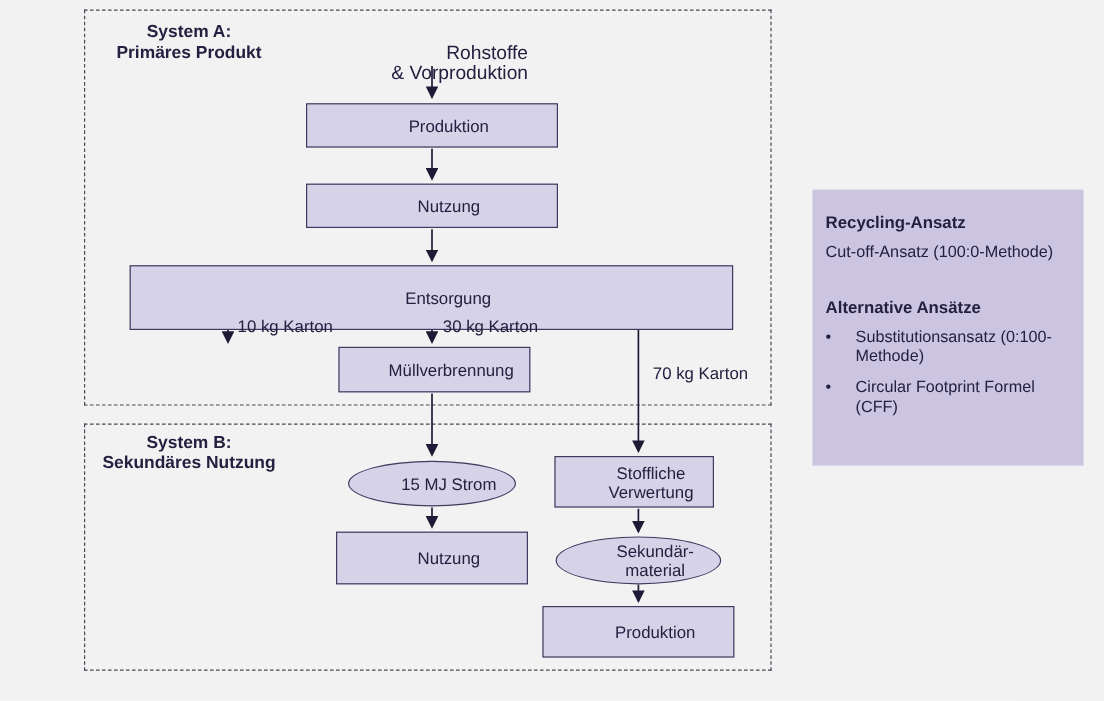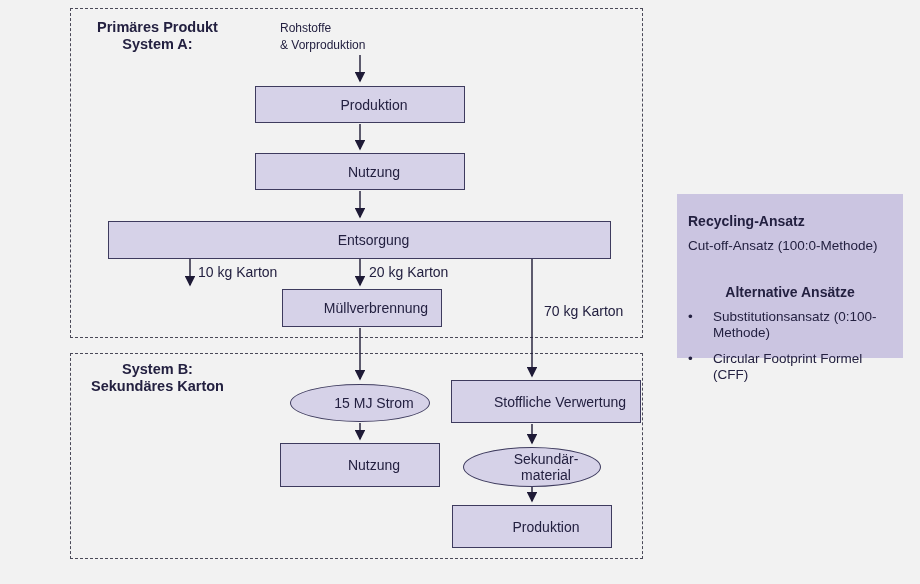--- a/index.html
+++ b/index.html
@@ -24,31 +24,31 @@
     display:flex; flex-direction:column; align-items:center; justify-content:center;
     font-size:14px; text-align:center; line-height:16px;padding-left:28px;
   }
   .ellipse { border-radius:50%; }
   .sys-title {
     position:absolute; z-index:3; font-weight:bold; font-size:14.5px;
     text-align:center; line-height:17px;
   }
   .sys-title span, .centered-label span { display:block; }
   .centered-label {
-    position:absolute; z-index:3; font-size:12px; text-align:left; line-height:17px;
+    position:absolute; z-index:3; font-size:16px; text-align:right; line-height:17px;margin-top:16px;
   }
   .flow-label { position:absolute; z-index:3; font-size:14px; line-height:18px; white-space:nowrap; }
   .panel {
-    position:absolute; left:677px; top:158px; width:226px; height:164px;
+    position:absolute; left:677px; top:158px; width:226px; height:230px;
     background:var(--panel_fill,#cdc7e3); box-sizing:border-box;
-    padding:19px 11px 3px 11px; z-index:3;margin-top:36px;
+    padding:19px 11px 3px 11px; z-index:3;
   }
   .panel .p-heading { font-weight:bold; font-size:14px; line-height:17px; margin:0; }
   .panel .p-body { font-size:13.5px; line-height:16px; margin:8px 0 0 0; white-space:nowrap; }
-  .panel .p-heading2 { margin-top:30px;text-align:center; }
+  .panel .p-heading2 { margin-top:30px; }
   .panel .bullet-list { margin-top:8px; }
   .bullet-item { display:flex; margin-top:10px; }
   .bullet-item:first-child { margin-top:0; }
   .bullet-dot { width:25px; flex:0 0 25px; font-size:13.5px; line-height:16px; }
   .bullet-text { width:185px; font-size:13.5px; line-height:16px; }
 </style>
 </head>
 <body>
 
 <div class="stage">
@@ -68,44 +68,44 @@
     <line x1="190" y1="259" x2="190" y2="285" marker-end="url(#ah)"></line>
     <line x1="360" y1="259" x2="360" y2="285" marker-end="url(#ah)"></line>
     <line x1="532" y1="259" x2="532" y2="376" marker-end="url(#ah)"></line>
     <line x1="360" y1="328" x2="360" y2="379" marker-end="url(#ah)"></line>
     <line x1="360" y1="423" x2="360" y2="439" marker-end="url(#ah)"></line>
     <line x1="532" y1="424" x2="532" y2="443" marker-end="url(#ah)"></line>
     <line x1="532" y1="487" x2="532" y2="501" marker-end="url(#ah)"></line>
   </svg>
 
   <div class="sys-title" style="left:75px; top:19px; width:165px">
+    <span>System A:</span>
     <span>Primäres Produkt</span>
-    <span>System A:</span>
   </div>
   <div class="sys-title" style="left:75px; top:361px; width:165px">
     <span>System B:</span>
-    <span>Sekundäres Karton</span>
+    <span>Sekundäres Nutzung</span>
   </div>
 
   <div class="centered-label" style="left:280px; top:20px; width:160px">
     <span>Rohstoffe</span>
     <span>&amp; Vorproduktion</span>
   </div>
 
   <div class="node" style="left:255px; top:86px; width:210px; height:37px">Produktion</div>
   <div class="node" style="left:255px; top:153px; width:210px; height:37px">Nutzung</div>
-  <div class="node" style="left:108px; top:221px; width:503px; height:38px">Entsorgung</div>
+  <div class="node" style="left:108px; top:221px; width:503px; height:54px">Entsorgung</div>
   <div class="node" style="left:282px; top:289px; width:160px; height:38px">Müllverbrennung</div>
 
   <div class="flow-label" style="left:198px; top:263px">10 kg Karton</div>
-  <div class="flow-label" style="left:369px; top:263px">20 kg Karton</div>
+  <div class="flow-label" style="left:369px; top:263px">30 kg Karton</div>
   <div class="flow-label" style="left:544px; top:302px">70 kg Karton</div>
 
   <div class="node ellipse" style="left:290px; top:384px; width:140px; height:38px">15 MJ Strom</div>
-  <div class="node" style="left:451px; top:380px; width:190px; height:43px">Stoffliche Verwertung</div>
+  <div class="node" style="left:462px; top:380px; width:133px; height:43px">Stoffliche Verwertung</div>
   <div class="node" style="left:280px; top:443px; width:160px; height:44px">Nutzung</div>
   <div class="node ellipse" style="left:463px; top:447px; width:138px; height:40px">
     <span>Sekundär-</span>
     <span>material</span>
   </div>
   <div class="node" style="left:452px; top:505px; width:160px; height:43px">Produktion</div>
 
   <aside class="panel">
     <div class="p-heading">Recycling-Ansatz</div>
     <p class="p-body">Cut-off-Ansatz (100:0-Methode)</p>

